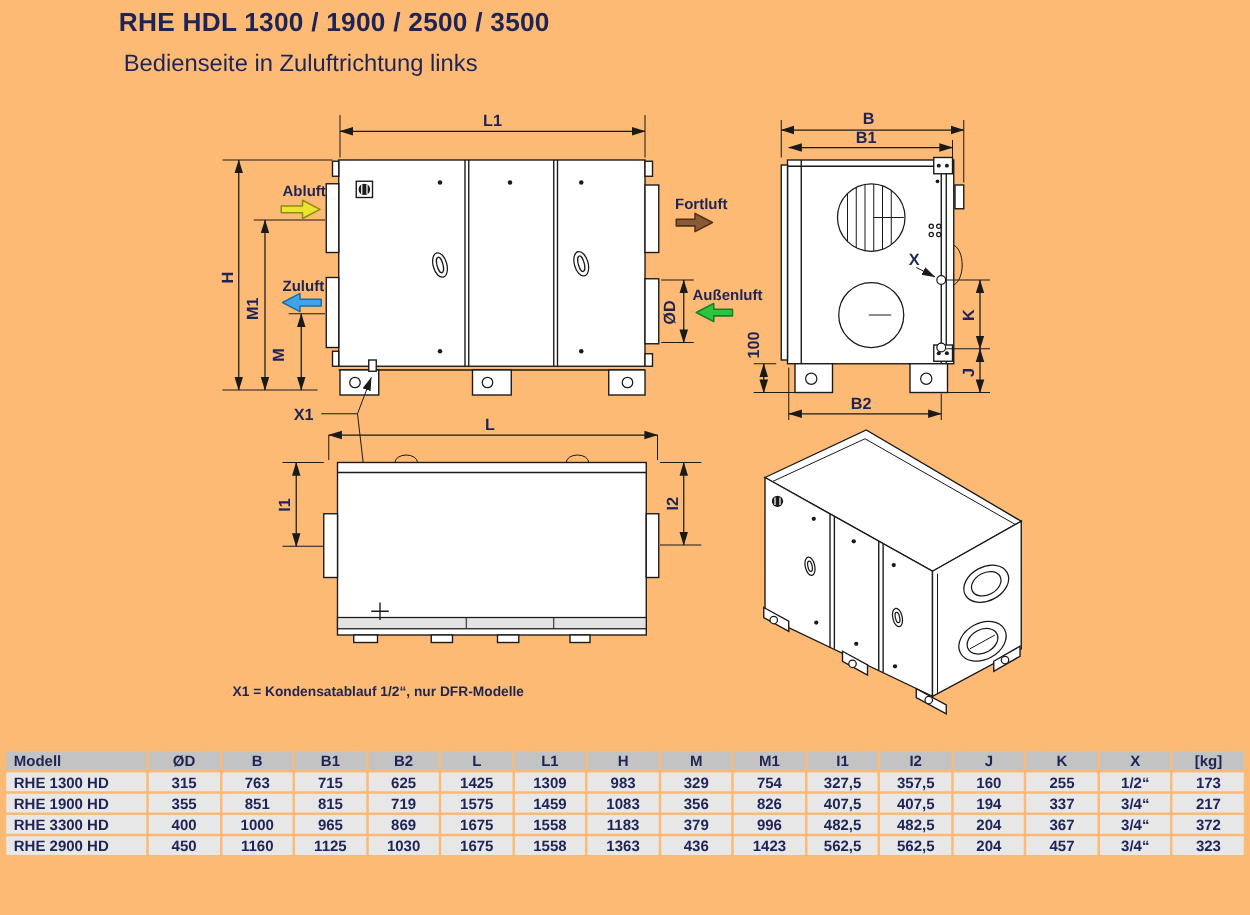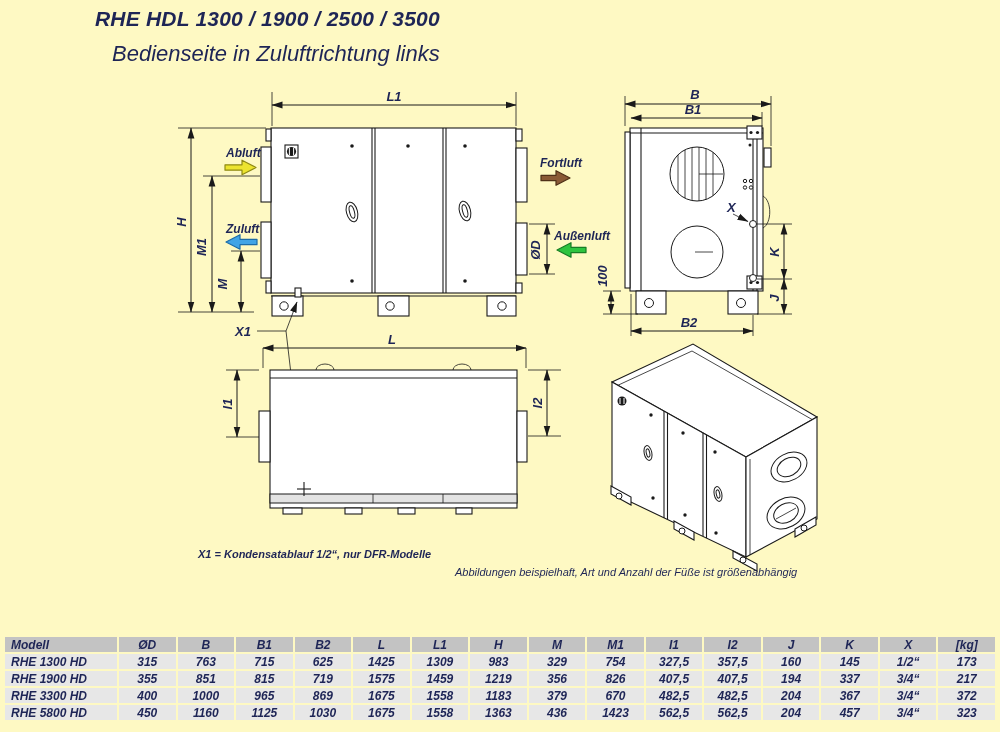--- a/index.html
+++ b/index.html
@@ -1,24 +1,24 @@
 <!DOCTYPE html>
 <html><head>
 <meta charset="utf-8">
 <style>
   html,body{margin:0;padding:0;background:#fff;}
-  .page{position:relative;width:1000px;height:732px;background:#fef9c3;
-        font-family:"Liberation Sans",sans-serif;color:#1e2556;overflow:hidden;font-style:italic;}
+  .page{position:relative;width:1000px;height:732px;background:#fdba74;
+        font-family:"Liberation Sans",sans-serif;color:#1e2556;overflow:hidden;}
   .title{position:absolute;left:95px;top:7px;font-size:21px;font-weight:bold;letter-spacing:.2px;}
-  .subtitle{position:absolute;left:112px;top:41px;font-size:22px;text-align:center;}
+  .subtitle{position:absolute;left:99px;top:41px;font-size:19px;text-align:center;}
   svg.drawing{position:absolute;left:0;top:0;}
-  .note-x1{position:absolute;left:198px;top:548px;font-size:11px;font-weight:bold;}
+  .note-x1{position:absolute;left:186px;top:548px;font-size:11px;font-weight:bold;}
   .note-fig{position:absolute;left:455px;top:566px;font-size:11px;}
   table.dims{position:absolute;left:3px;top:599px;width:994px;table-layout:fixed;
-             border-collapse:separate;border-spacing:2px;font-size:12px;font-weight:bold;color:#1e2556;margin-top:36px;}
+             border-collapse:separate;border-spacing:2px;font-size:12px;font-weight:bold;color:#1e2556;}
   table.dims th,table.dims td{height:15px;padding:0;background:#e7e7e7;text-align:center;
              white-space:nowrap;overflow:hidden;font-weight:bold;}
   table.dims th{background:#c3c3c3;}
   table.dims th.model,table.dims td.model{text-align:left;padding-left:6px;}
   col.model{width:112px;}
   
   .ln{stroke:#1a1a1a;stroke-width:1.1;fill:none;}
   .lnt{stroke:#1a1a1a;stroke-width:.8;fill:none;}
   .dim{stroke:#1a1a1a;stroke-width:1;fill:none;}
   .fw{fill:#fff;stroke:#1a1a1a;stroke-width:1.1;}
@@ -277,21 +277,20 @@
       <polygon class="fw" points="674,521 694,532 694,540 674,529"></polygon>
         <circle class="hole" cx="682" cy="531" r="3"></circle>
       <polygon class="fw" points="733,551 757,564 757,571 733,558"></polygon>
         <circle class="hole" cx="743" cy="560" r="3"></circle>
       <polygon class="fw" points="795,529 816,517 816,525 795,537"></polygon>
         <circle class="hole" cx="804" cy="528" r="3"></circle>
     </g>
   </svg>
 
   <div class="note-x1">X1 = Kondensatablauf 1/2“, nur DFR-Modelle</div>
-  <div class="note-fig">Abbildungen beispielhaft, Art und Anzahl der Füße ist größenabhängig</div>
 
   <table class="dims">
     <colgroup>
       <col class="model">
         <col>
         <col>
         <col>
         <col>
         <col>
         <col>
@@ -333,62 +332,62 @@
         <td>715</td>
         <td>625</td>
         <td>1425</td>
         <td>1309</td>
         <td>983</td>
         <td>329</td>
         <td>754</td>
         <td>327,5</td>
         <td>357,5</td>
         <td>160</td>
-        <td>145</td>
+        <td>255</td>
         <td>1/2“</td>
         <td>173</td>
       </tr>
       <tr>
         <td class="model">RHE 1900 HD</td>
         <td>355</td>
         <td>851</td>
         <td>815</td>
         <td>719</td>
         <td>1575</td>
         <td>1459</td>
-        <td>1219</td>
+        <td>1083</td>
         <td>356</td>
         <td>826</td>
         <td>407,5</td>
         <td>407,5</td>
         <td>194</td>
         <td>337</td>
         <td>3/4“</td>
         <td>217</td>
       </tr>
       <tr>
         <td class="model">RHE 3300 HD</td>
         <td>400</td>
         <td>1000</td>
         <td>965</td>
         <td>869</td>
         <td>1675</td>
         <td>1558</td>
         <td>1183</td>
         <td>379</td>
-        <td>670</td>
+        <td>996</td>
         <td>482,5</td>
         <td>482,5</td>
         <td>204</td>
         <td>367</td>
         <td>3/4“</td>
         <td>372</td>
       </tr>
       <tr>
-        <td class="model">RHE 5800 HD</td>
+        <td class="model">RHE 2900 HD</td>
         <td>450</td>
         <td>1160</td>
         <td>1125</td>
         <td>1030</td>
         <td>1675</td>
         <td>1558</td>
         <td>1363</td>
         <td>436</td>
         <td>1423</td>
         <td>562,5</td>

